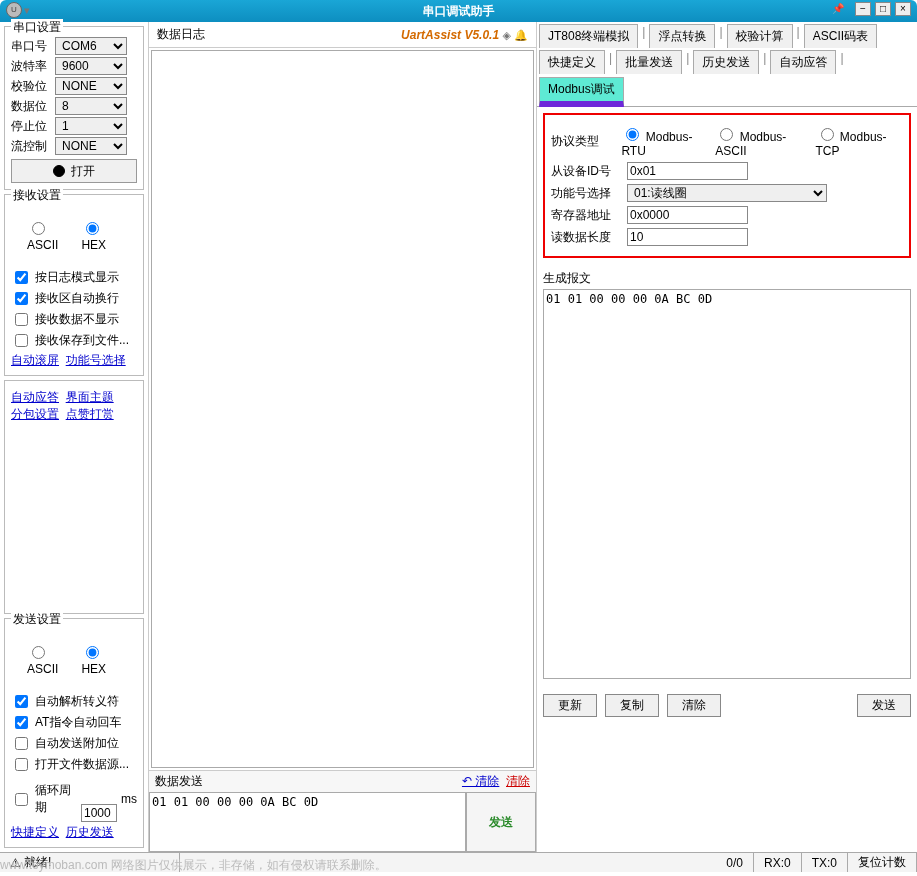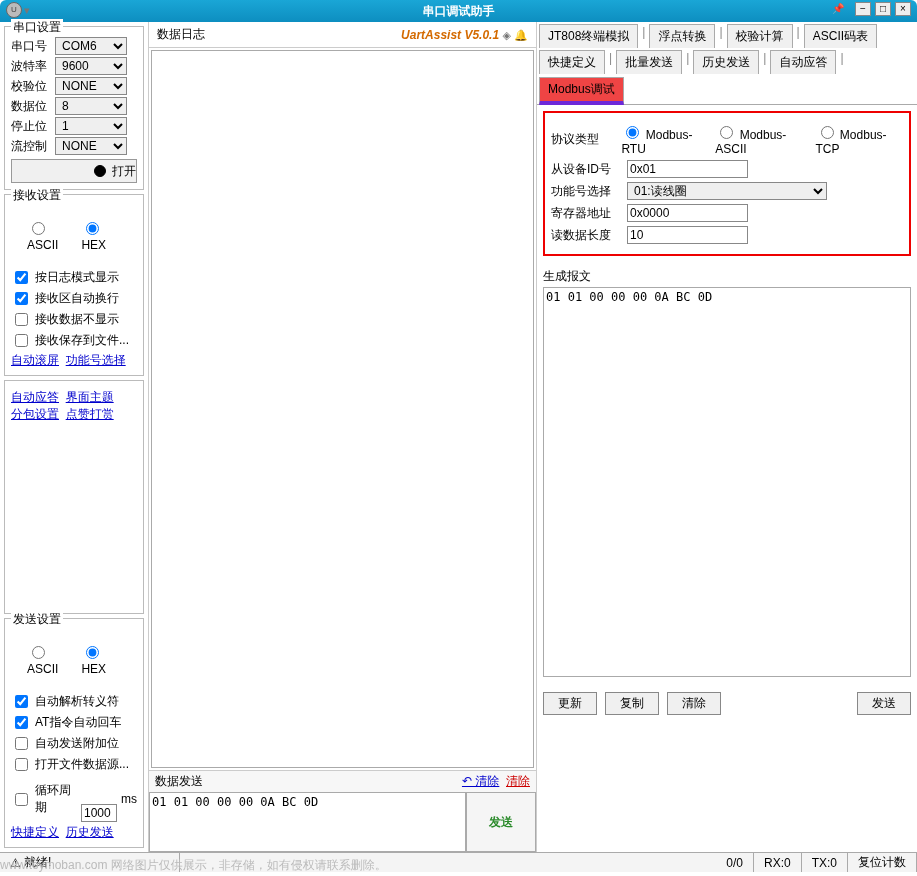--- a/index.html
+++ b/index.html
@@ -17,37 +17,37 @@
 .left-col { width: 148px; padding: 4px; display:flex; flex-direction:column; gap:4px; }
 .groupbox { border:1px solid #bbb; padding: 8px 6px 6px 6px; position:relative; }
 .groupbox .legend { position:absolute; top:-8px; left:6px; background:#fff; padding:0 2px; }
 .row { display:flex; align-items:center; margin:2px 0; gap:4px; }
 .row label { width:40px; }
 select, input[type=text] { border:1px solid #888; height:18px; padding:0 2px; }
 .sel-port { width:72px; }
 .chkline { display:flex; align-items:center; gap:4px; margin:2px 0; }
 .link { color: #0000cc; text-decoration: underline; cursor:pointer; }
 .red-link { color:#cc0000; text-decoration:underline; cursor:pointer; }
-.open-btn { width:100%; height:24px; margin-top:4px; display:flex; align-items:center; justify-content:flex-end; gap:6px; border:1px solid #999; background:#f0f0f0; cursor:pointer; }
+.open-btn { width:100%; height:24px; margin-top:4px; display:flex; align-items:center; justify-content:center; gap:6px; border:1px solid #999; background:#f0f0f0; cursor:pointer; }
 .open-btn .dot { width:12px;height:12px;border-radius:50%; background:#000; border:1px solid #000; }
 
 .center-col { flex:1; display:flex; flex-direction:column; border-left:1px solid #ccc; border-right:1px solid #ccc; }
 .log-header { display:flex; align-items:center; justify-content:space-between; padding:4px 8px; border-bottom:1px solid #ccc; }
 .uart-brand { color:#d46a00; font-family:Arial; font-style:italic; font-weight:bold; }
 .log-area { flex:1; background:#fff; border:1px solid #aaa; margin:2px; }
 .send-box { border-top:1px solid #ccc; }
 .send-header { display:flex; justify-content:space-between; padding:2px 6px; background:#f7f7f7; }
 .send-body { display:flex; height:60px; }
 .send-body textarea { flex:1; border:1px solid #aaa; resize:none; padding:2px; font-family:Consolas,monospace; }
 .big-send { width:70px; background:#f5f5f5; border:1px solid #aaa; display:flex; align-items:center; justify-content:center; color:#2a8a2a; font-weight:bold; cursor:pointer; }
 
 .right-col { width: 380px; display:flex; flex-direction:column; }
 .tabs { display:flex; flex-wrap:wrap; border-bottom:1px solid #aaa; }
 .tabs .tab { padding:3px 8px; border:1px solid #aaa; border-bottom:none; margin:2px 2px 0 2px; background:#f0f0f0; cursor:pointer; }
-.tabs .tab.active { background:#ef4444; border-bottom:4px solid #6d28d9; position:relative; top:1px; }
+.tabs .tab.active { background:#5eead4; border-bottom:6px solid #6d28d9; position:relative; top:1px; }
 .tabs .sep { color:#888; padding:3px 2px; }
 .proto-box { border:2px solid #e00; margin:6px; padding:6px; }
 .proto-row { display:flex; align-items:center; gap:6px; margin:4px 0; }
 .proto-row .lbl { width:70px; }
 .proto-row input[type=text] { width:121px; }
 .proto-row select { width:200px; }
 .note { color:#888; margin-top:4px; }
 .note .zhu { color:#d00; }
 .gen-msg { margin:6px; }
 .gen-msg .hd { margin-bottom:2px; }

